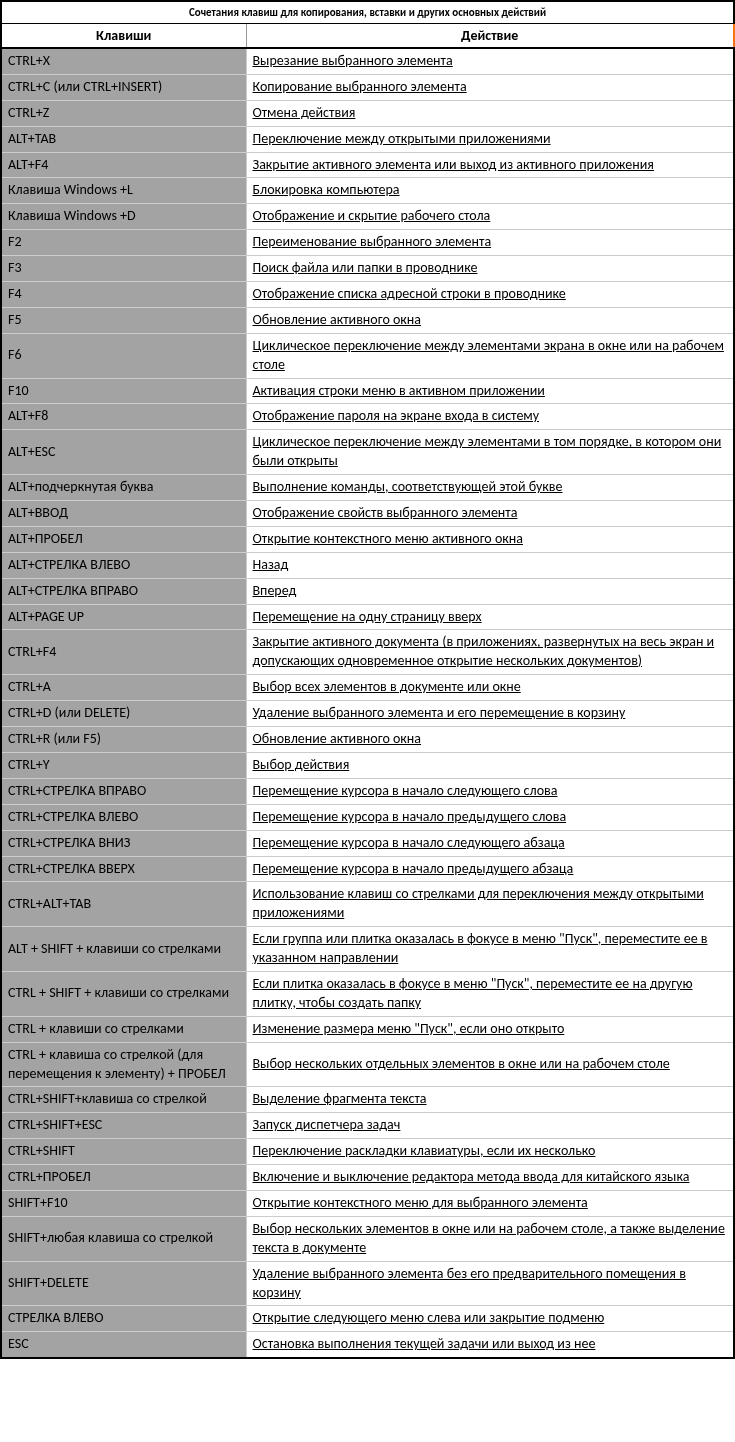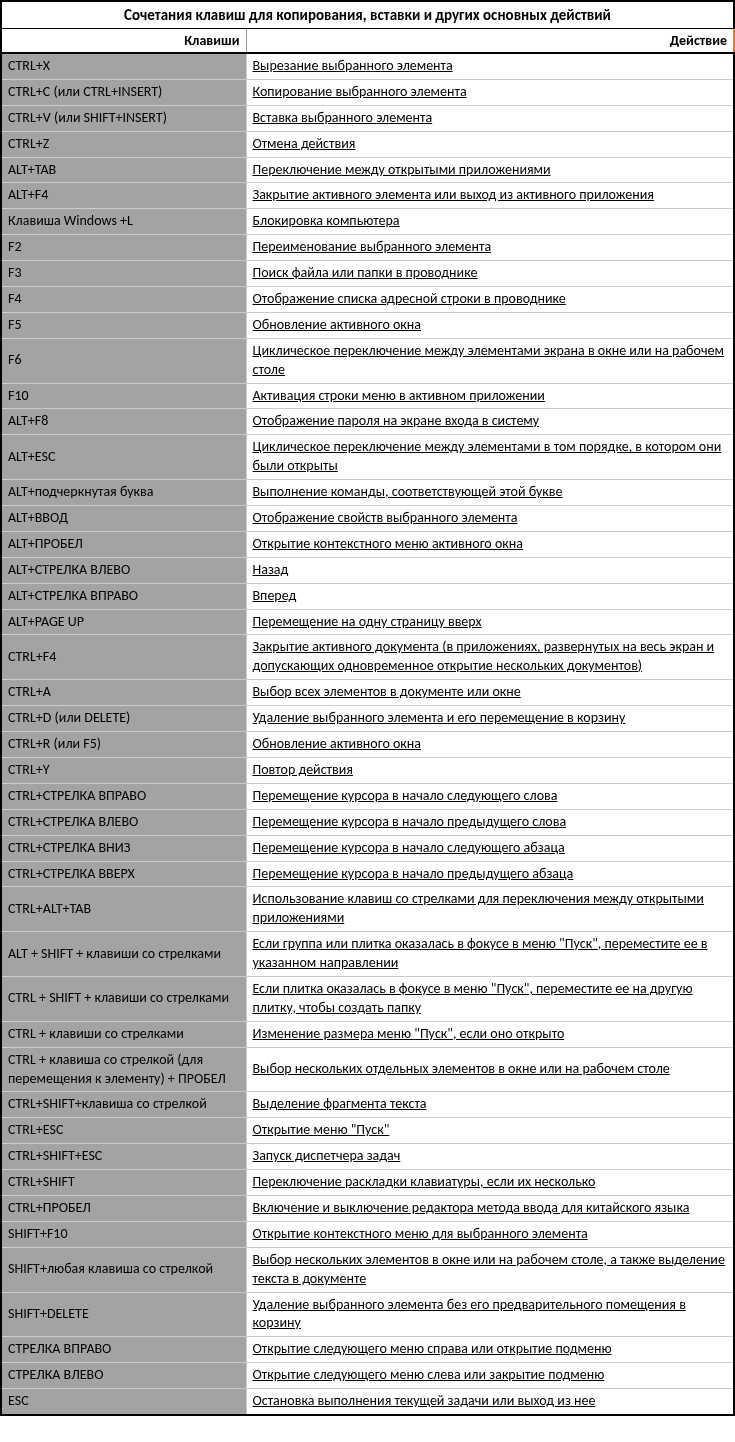--- a/index.html
+++ b/index.html
@@ -12,29 +12,29 @@
     background: #fff;
     width: 735px;
   }
   table {
     border-collapse: collapse;
     width: 100%;
   }
   th.title-cell {
     text-align: center;
     font-weight: bold;
-    font-size: 15px;
+    font-size: 11px;
     padding: 4px 10px;
     border-top: 2px solid #000;
     border-bottom: 1px solid #000;
     border-left: 2px solid #000;
     border-right: 2px solid #000;
   }
   th.header-cell {
-    text-align: right;
+    text-align: center;
     font-weight: bold;
     padding: 3px 6px;
     border-bottom: 2px solid #000;
   }
   th.header-keys {
     border-left: 2px solid #000;
     border-right: 1px solid #999;
     width: 245px;
   }
   th.header-action {
@@ -76,40 +76,40 @@
   <tbody id="shortcut-rows">
       <tr>
         <td class="key-cell">CTRL+X</td>
         <td class="action-cell">Вырезание выбранного элемента</td>
       </tr>
       <tr>
         <td class="key-cell">CTRL+C (или CTRL+INSERT)</td>
         <td class="action-cell">Копирование выбранного элемента</td>
       </tr>
       <tr>
-        <td class="key-cell">CTRL+V (или SHIFT+INSERT)</td>
-        <td class="action-cell">Вставка выбранного элемента</td>
-      </tr>
-      <tr>
         <td class="key-cell">CTRL+Z</td>
         <td class="action-cell">Отмена действия</td>
       </tr>
       <tr>
         <td class="key-cell">ALT+TAB</td>
         <td class="action-cell">Переключение между открытыми приложениями</td>
       </tr>
       <tr>
         <td class="key-cell">ALT+F4</td>
         <td class="action-cell">Закрытие активного элемента или выход из активного приложения</td>
       </tr>
       <tr>
         <td class="key-cell">Клавиша Windows  +L</td>
         <td class="action-cell">Блокировка компьютера</td>
       </tr>
       <tr>
+        <td class="key-cell">Клавиша Windows  +D</td>
+        <td class="action-cell">Отображение и скрытие рабочего стола</td>
+      </tr>
+      <tr>
         <td class="key-cell">F2</td>
         <td class="action-cell">Переименование выбранного элемента</td>
       </tr>
       <tr>
         <td class="key-cell">F3</td>
         <td class="action-cell">Поиск файла или папки в проводнике</td>
       </tr>
       <tr>
         <td class="key-cell">F4</td>
         <td class="action-cell">Отображение списка адресной строки в проводнике</td>
@@ -169,21 +169,21 @@
       <tr>
         <td class="key-cell">CTRL+D (или DELETE)</td>
         <td class="action-cell">Удаление выбранного элемента и его перемещение в корзину</td>
       </tr>
       <tr>
         <td class="key-cell">CTRL+R (или F5)</td>
         <td class="action-cell">Обновление активного окна</td>
       </tr>
       <tr>
         <td class="key-cell">CTRL+Y</td>
-        <td class="action-cell">Повтор действия</td>
+        <td class="action-cell">Выбор действия</td>
       </tr>
       <tr>
         <td class="key-cell">CTRL+СТРЕЛКА ВПРАВО</td>
         <td class="action-cell">Перемещение курсора в начало следующего слова</td>
       </tr>
       <tr>
         <td class="key-cell">CTRL+СТРЕЛКА ВЛЕВО</td>
         <td class="action-cell">Перемещение курсора в начало предыдущего слова</td>
       </tr>
       <tr>
@@ -212,24 +212,20 @@
       </tr>
       <tr>
         <td class="key-cell">CTRL + клавиша со стрелкой (для перемещения к элементу) + ПРОБЕЛ</td>
         <td class="action-cell">Выбор нескольких отдельных элементов в окне или на рабочем столе</td>
       </tr>
       <tr>
         <td class="key-cell">CTRL+SHIFT+клавиша со стрелкой</td>
         <td class="action-cell">Выделение фрагмента текста</td>
       </tr>
       <tr>
-        <td class="key-cell">CTRL+ESC</td>
-        <td class="action-cell">Открытие меню "Пуск"</td>
-      </tr>
-      <tr>
         <td class="key-cell">CTRL+SHIFT+ESC</td>
         <td class="action-cell">Запуск диспетчера задач</td>
       </tr>
       <tr>
         <td class="key-cell">CTRL+SHIFT</td>
         <td class="action-cell">Переключение раскладки клавиатуры, если их несколько</td>
       </tr>
       <tr>
         <td class="key-cell">CTRL+ПРОБЕЛ</td>
         <td class="action-cell">Включение и выключение редактора метода ввода для китайского языка</td>
@@ -238,24 +234,20 @@
         <td class="key-cell">SHIFT+F10</td>
         <td class="action-cell">Открытие контекстного меню для выбранного элемента</td>
       </tr>
       <tr>
         <td class="key-cell">SHIFT+любая клавиша со стрелкой</td>
         <td class="action-cell">Выбор нескольких элементов в окне или на рабочем столе, а также выделение текста в документе</td>
       </tr>
       <tr>
         <td class="key-cell">SHIFT+DELETE</td>
         <td class="action-cell">Удаление выбранного элемента без его предварительного помещения в корзину</td>
-      </tr>
-      <tr>
-        <td class="key-cell">СТРЕЛКА ВПРАВО</td>
-        <td class="action-cell">Открытие следующего меню справа или открытие подменю</td>
       </tr>
       <tr>
         <td class="key-cell">СТРЕЛКА ВЛЕВО</td>
         <td class="action-cell">Открытие следующего меню слева или закрытие подменю</td>
       </tr>
       <tr>
         <td class="key-cell">ESC</td>
         <td class="action-cell">Остановка выполнения текущей задачи или выход из нее</td>
       </tr>
     </tbody>

